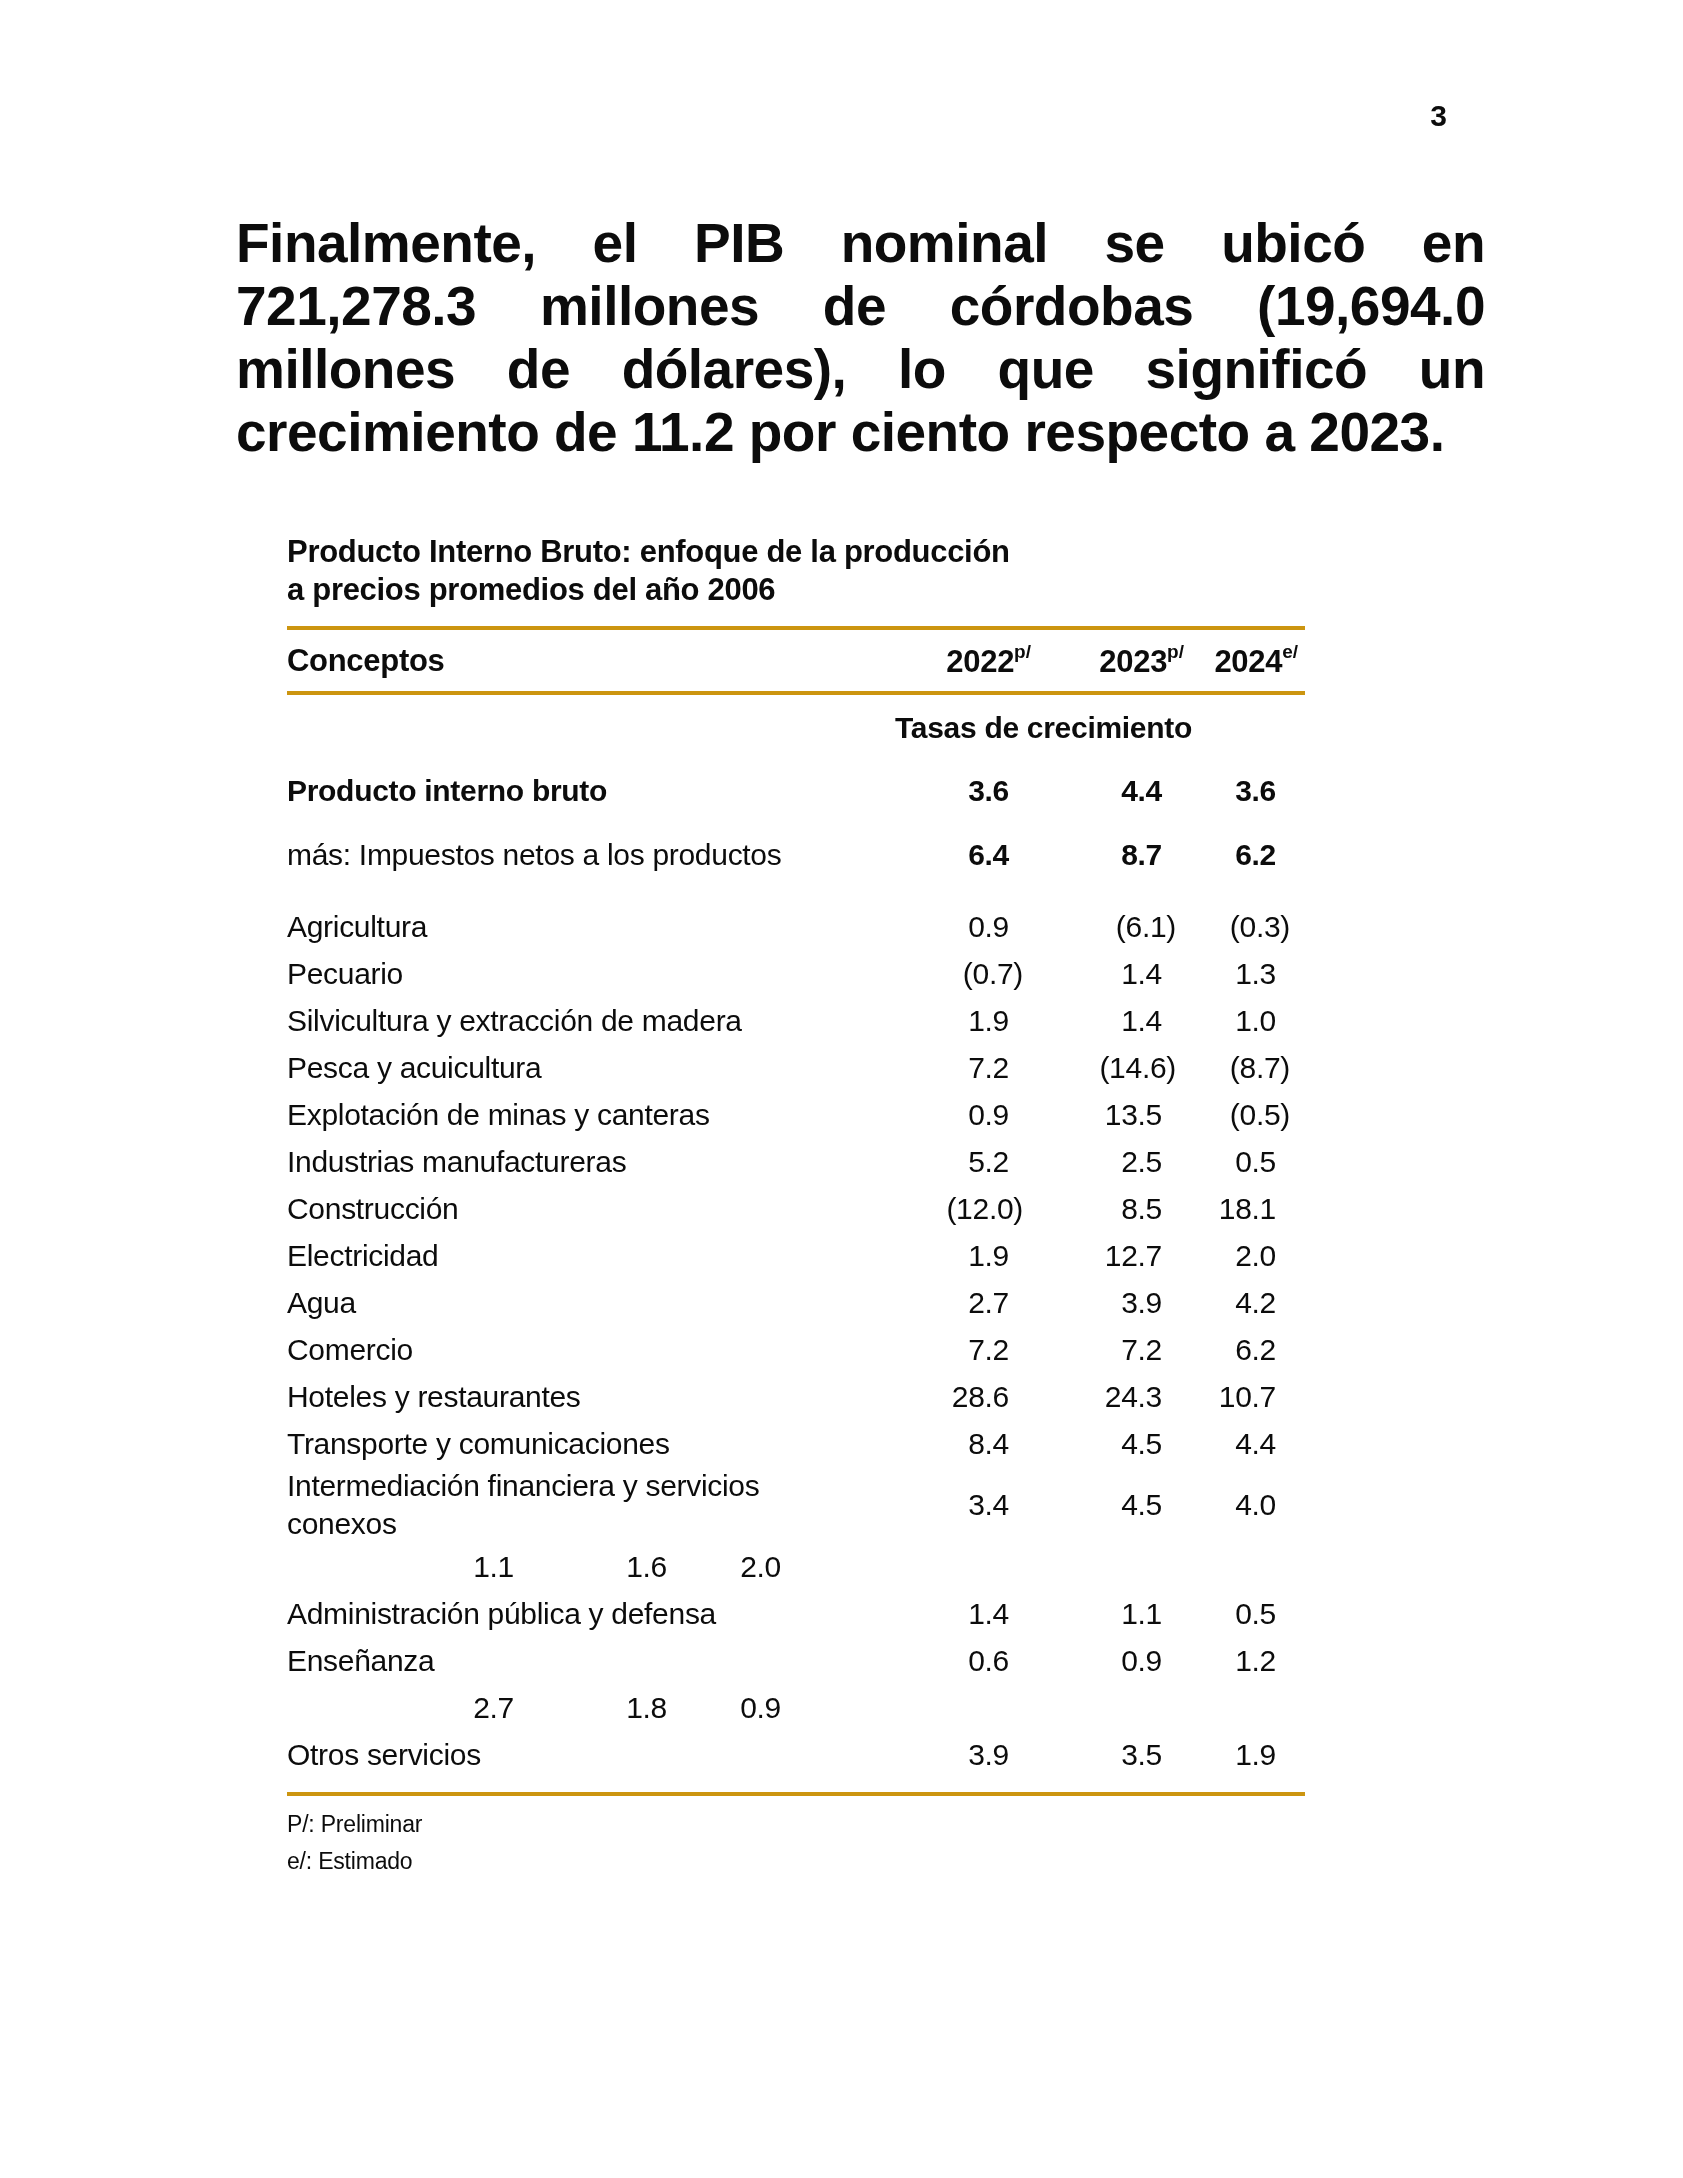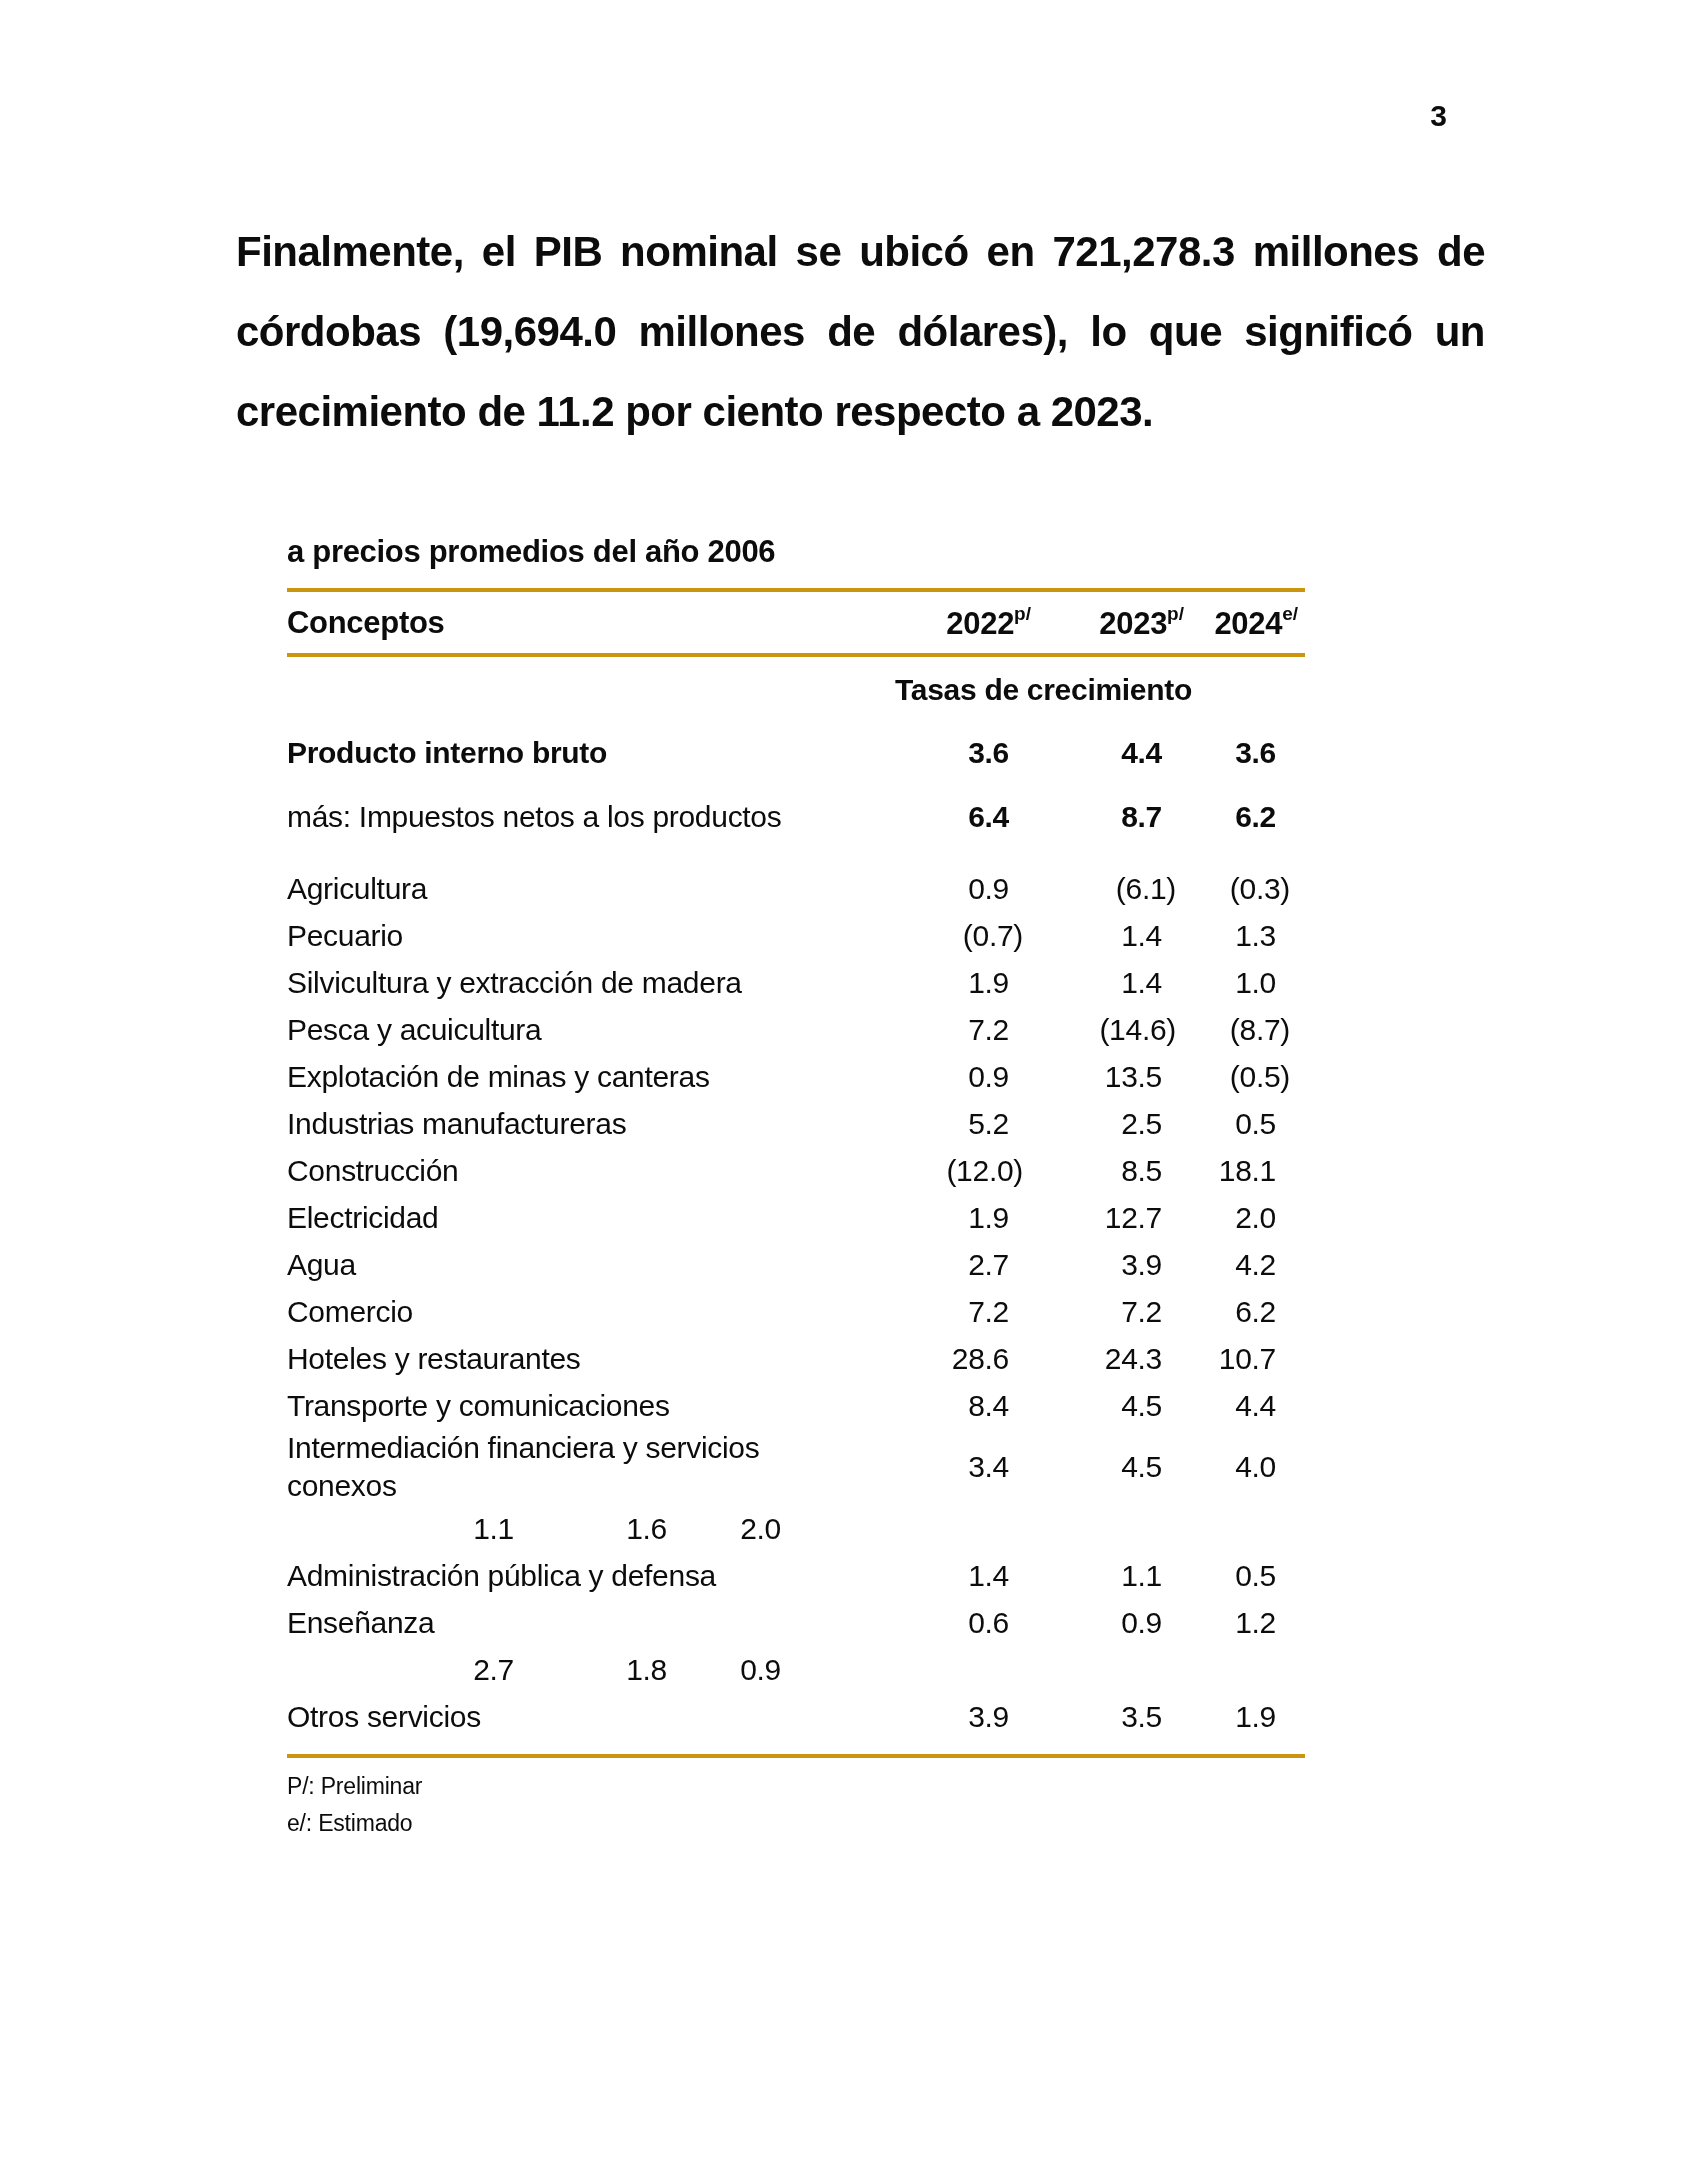--- a/index.html
+++ b/index.html
@@ -18,22 +18,22 @@
   .page-number {
     position: absolute;
     top: 99px; right: 236px;
     font-size: 30px; font-weight: 700;
   }
 
   .lead-paragraph {
     position: absolute;
     left: 236px; top: 212px;
     width: 1249px;
-    font-size: 42px; font-weight: 700;
-    line-height: 80px;
+    font-size: 55px; font-weight: 700;
+    line-height: 63px;
     letter-spacing: -0.5px;
     text-align: justify;
     color: var(--ink);
   }
 
   .gdp-table {
     position: absolute;
     left: 287px; top: 533px;
     width: 1018px;
     font-size: 30px;
@@ -75,20 +75,21 @@
 
 <div class="page">
 
   <div class="page-number">3</div>
 
   <div class="lead-paragraph">Finalmente, el PIB nominal se ubicó en 721,278.3 millones de córdobas (19,694.0 millones de dólares), lo que significó un crecimiento de 11.2 por ciento respecto a 2023.</div>
 
   <div class="gdp-table">
 
     <div class="table-title">
+      <div>Producto Interno Bruto: enfoque de la producción</div>
       <div>a precios promedios del año 2006</div>
     </div>
 
     <div class="rule top"></div>
 
     <div class="hdr-row">
       <div class="lbl-col">Conceptos</div>
       <div class="col c1"><span>2022</span><sup class="fn">p/</sup></div>
       <div class="col c2"><span>2023</span><sup class="fn">p/</sup></div>
       <div class="col c3"><span>2024</span><sup class="fn">e/</sup></div>

